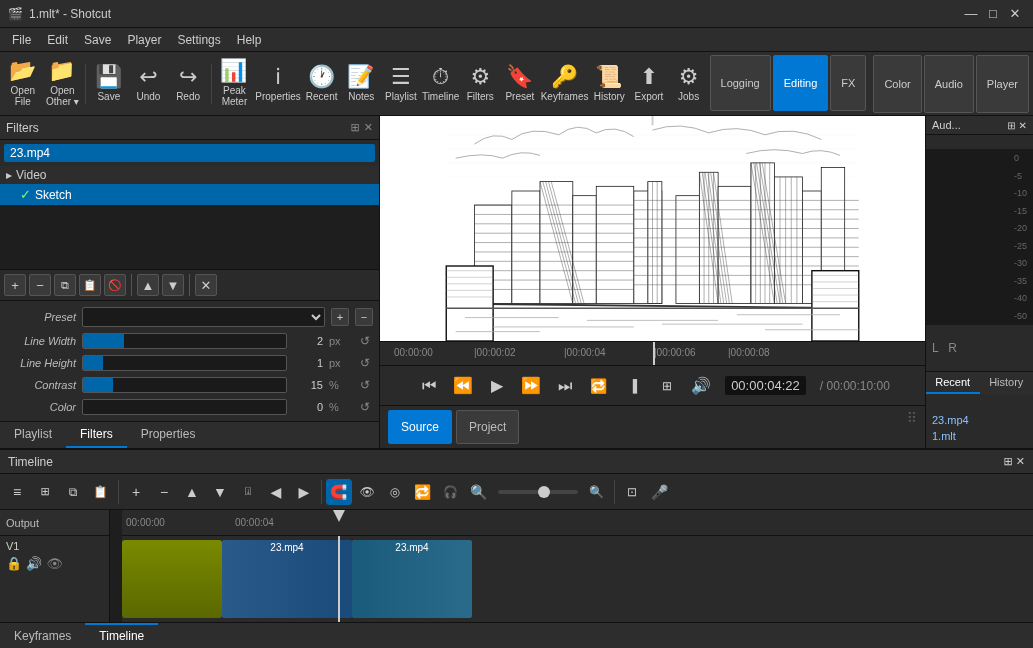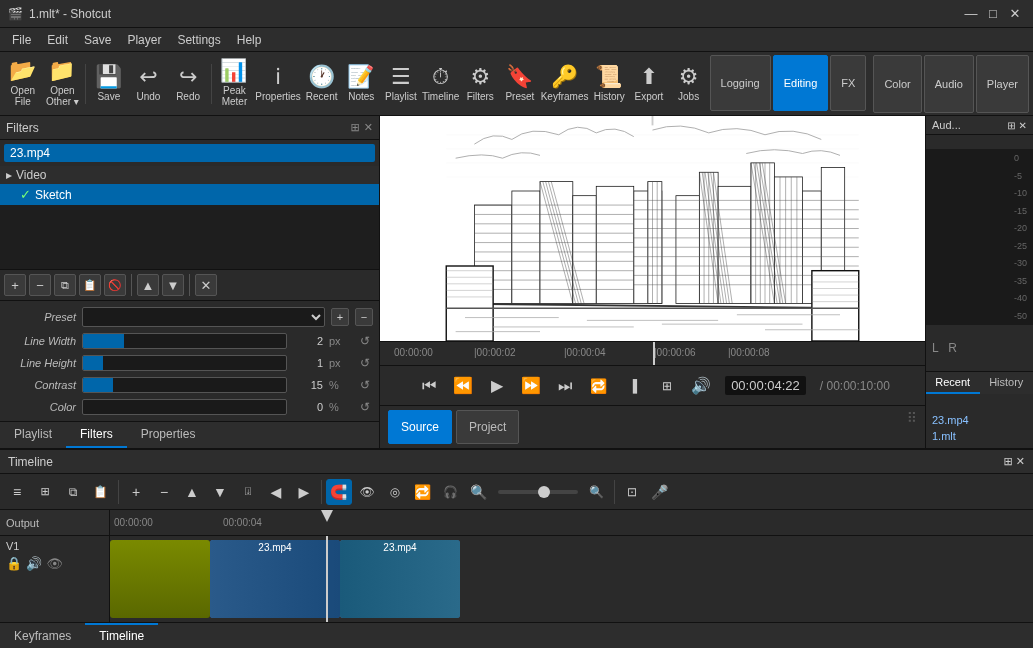--- a/index.html
+++ b/index.html
@@ -447,20 +447,21 @@
       left: 50%;
       top: -4px;
       width: 12px; height: 12px;
       background: #ccc;
       border-radius: 50%;
     }
     #timeline-content {
       display: flex;
       flex: 1;
       overflow: hidden;
+      gap: 12px;
     }
     #track-labels {
       width: 110px;
       background: #2a2a2a;
       border-right: 1px solid #111;
       display: flex;
       flex-direction: column;
     }
     #output-label {
       height: 26px;

